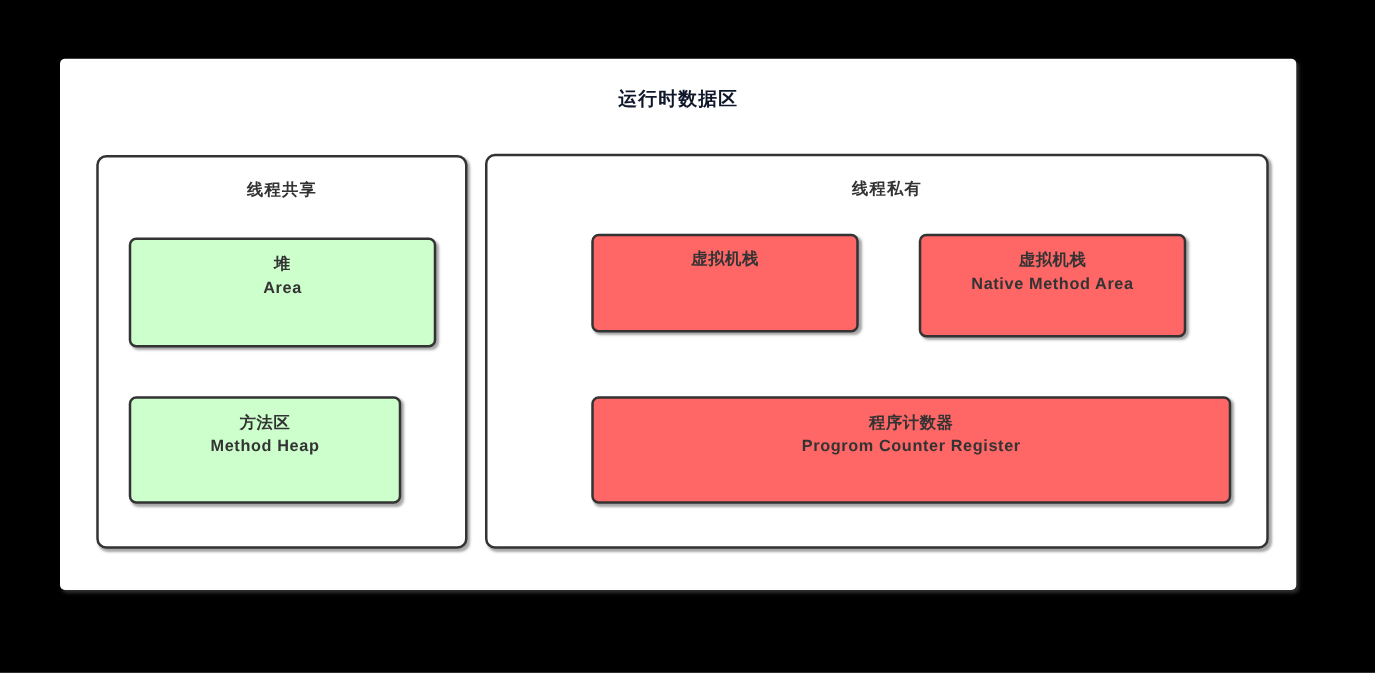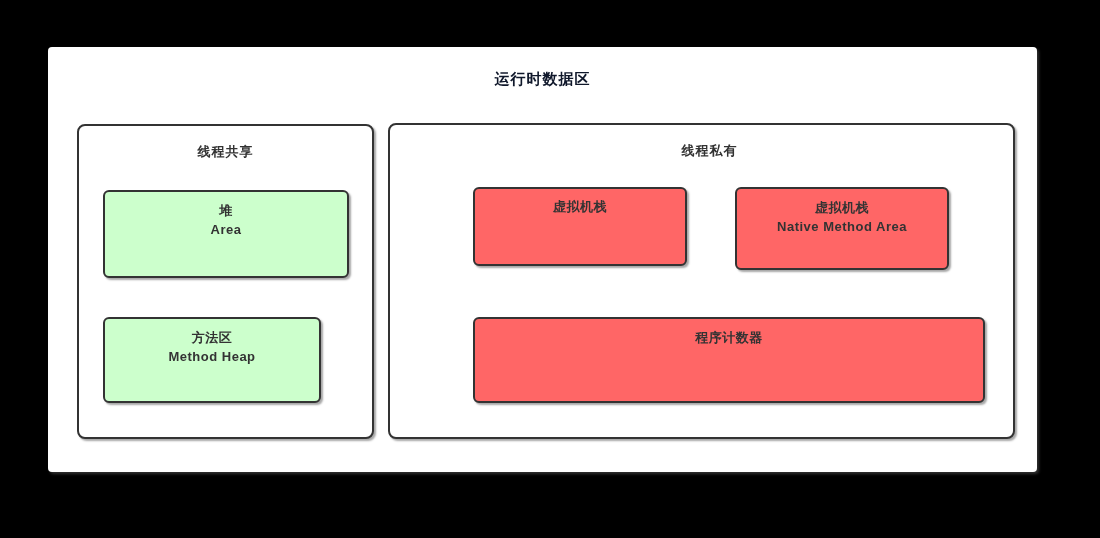--- a/index.html
+++ b/index.html
@@ -139,17 +139,18 @@
         <span class="node-line">虚拟机栈</span>
       </div>
 
       <div class="node node-red node-native-method-stack">
         <span class="node-line">虚拟机栈</span>
         <span class="node-line">Native Method Area</span>
       </div>
 
       <div class="node node-red node-pc-register">
         <span class="node-line">程序计数器</span>
+        <span class="node-line">Progrom Counter Register</span>
       </div>
     </div>
 
   </div>
 </div>
 
 </body></html>

